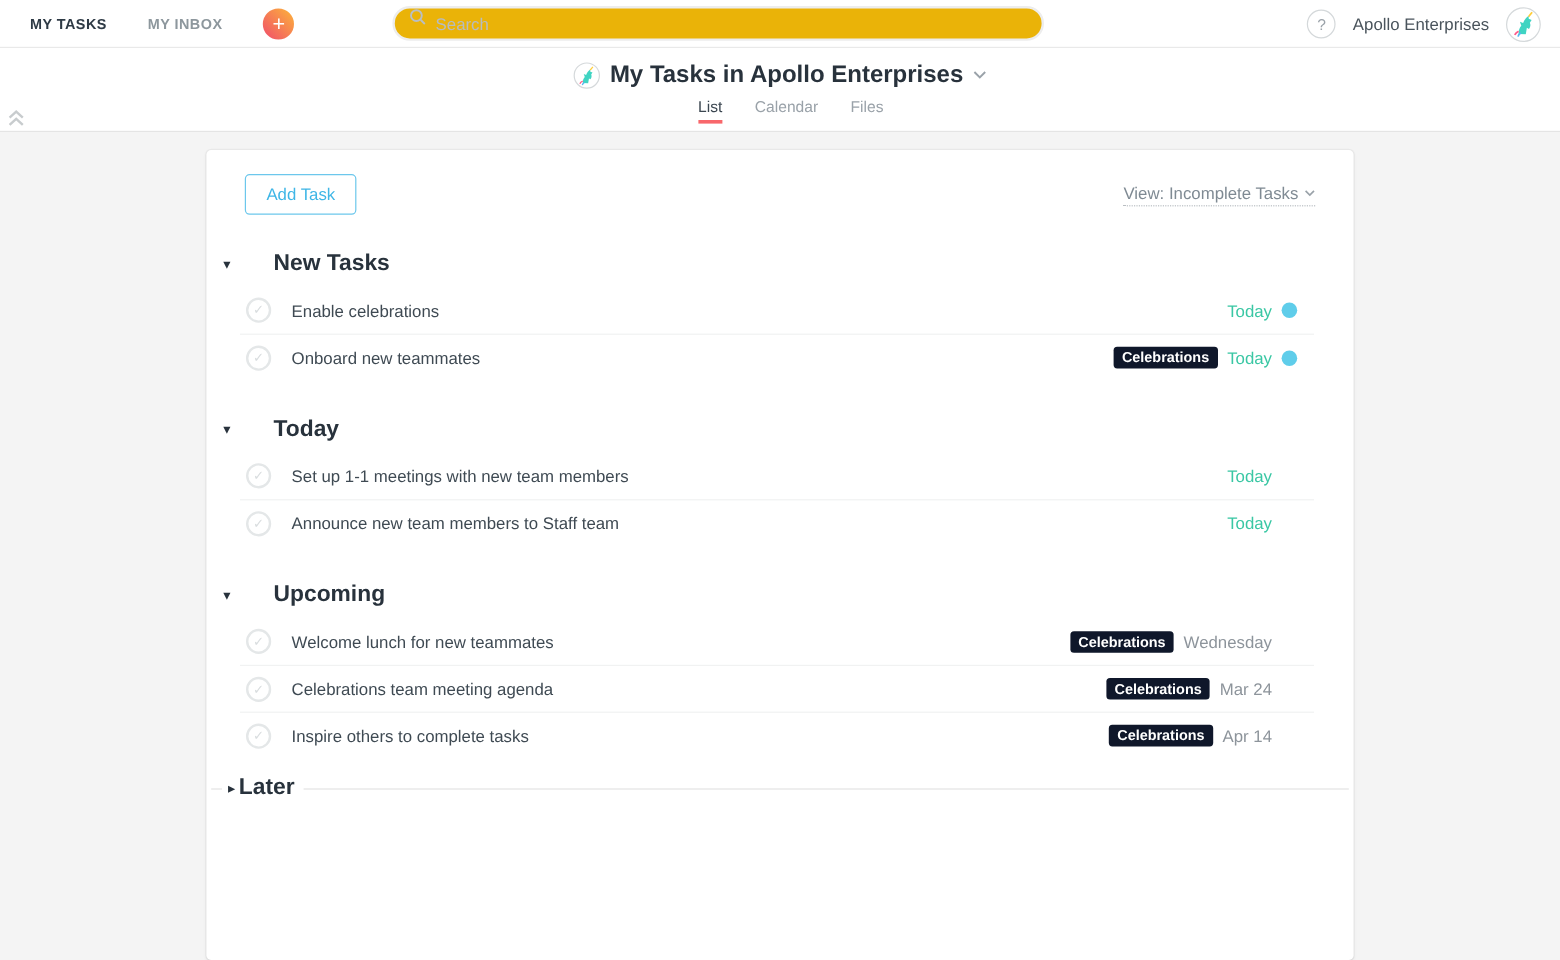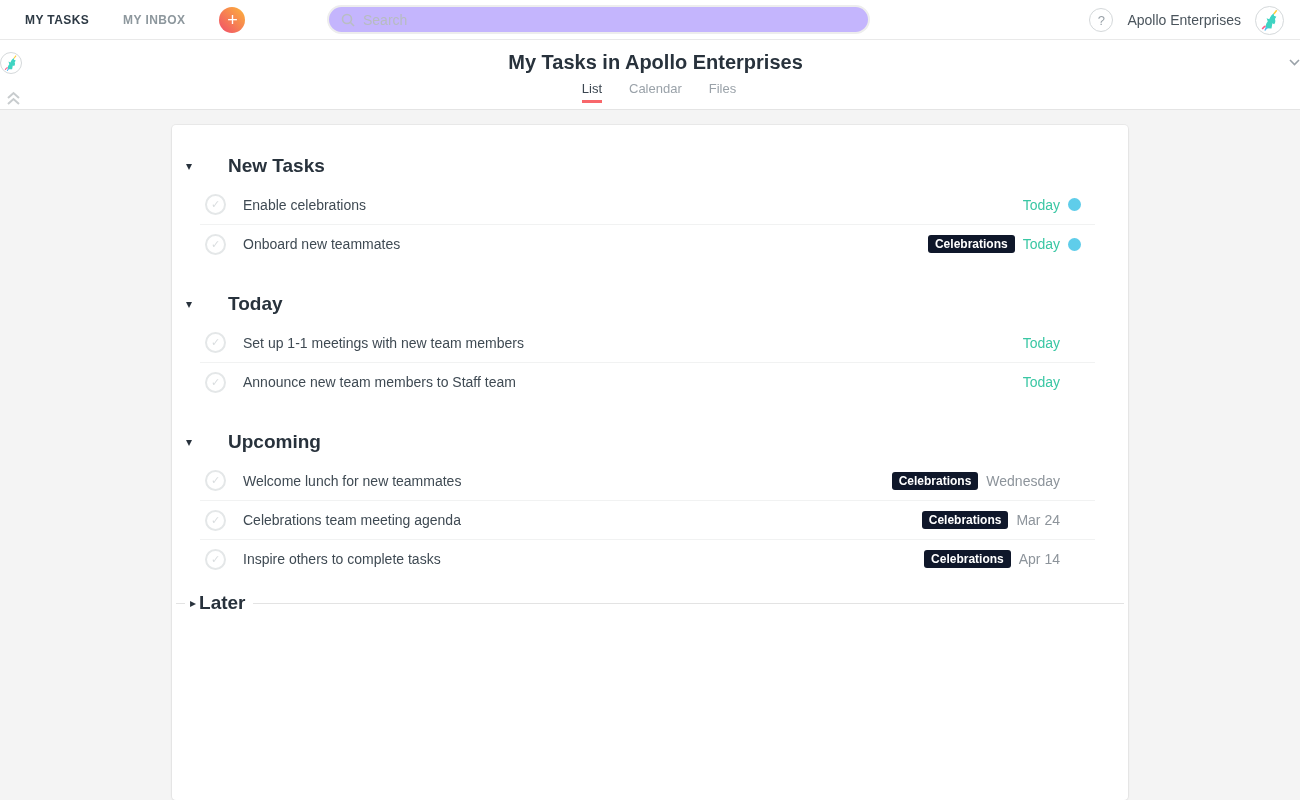--- a/index.html
+++ b/index.html
@@ -9,37 +9,37 @@
   
   .topbar { position:absolute; top:0; left:0; width:100%; height:40px; background:#fff;
             border-bottom:1px solid #e9e9e9; z-index:10;padding-left:30px; }
   .topnav { position:absolute; left:25px; top:0; height:40px; display:flex; align-items:center; gap:34px; }
   .topnav .nav-item { font-size:12px; font-weight:700; letter-spacing:.4px; color:#8d979d; cursor:pointer; }
   .topnav .nav-item.active { color:#2e3a45; }
   .quick-add { width:26px; height:26px; border-radius:50%; border:none; cursor:pointer;
                background:linear-gradient(45deg,#f25c64 15%,#fcb03c 95%);
                color:#fff; font-size:18px; line-height:24px; text-align:center; font-weight:400; }
   .searchbox { position:absolute; left:327px; top:5px; width:543px; height:29px;
-               border:2px solid #ededed; border-radius:15px; background:#c4b5fd;
-               display:flex; align-items:center; padding:0 12px; }
+               border:2px solid #ededed; border-radius:15px; background:#eab308;
+               display:flex; padding:0 12px; }
   .searchbox svg { flex:0 0 auto; }
   .searchbox input { border:none; outline:none; flex:1; margin-left:8px; font-size:14px; color:#4a545c;
                      font-family:"Liberation Sans", sans-serif; background:transparent; }
   .searchbox input::placeholder { color:#b7bcc0; }
   .topright { position:absolute; right:16px; top:0; height:40px; display:flex; align-items:center; gap:14px; }
   .help-btn { width:24px; height:24px; border-radius:50%; border:1px solid #d4d8da; background:#fff;
               color:#9aa2a9; font-size:13px; display:flex; align-items:center; justify-content:center; cursor:pointer; }
   .org-name { font-size:14px; color:#4a545c; }
   .avatar { width:29px; height:29px; border-radius:50%; border:1px solid #d5d9db; background:#fff;
             display:flex; align-items:center; justify-content:center; overflow:hidden; cursor:pointer; }
 
   
   .pageheader { position:absolute; top:40px; left:0; width:100%; height:70px; background:#fff;
                 border-bottom:1px solid #e4e4e4; z-index:5; }
-  .title-row { display:flex; align-items:center; justify-content:space-between; gap:8px; padding-top:11px; }
+  .title-row { display:flex; align-items:center; justify-content:center; gap:8px; padding-top:11px; }
   .title-avatar { width:22px; height:22px; border-radius:50%; border:1px solid #d5d9db; background:#fff;
                   display:flex; align-items:center; justify-content:center; overflow:hidden; }
   .page-title { font-size:20px; font-weight:700; color:#28323c; }
   .tabs { display:flex; justify-content:center; gap:27px; margin-top:7px;margin-left:18px; }
   .tab { font-size:13px; color:#9aa2a9; padding-bottom:4px; cursor:pointer; border-bottom:3px solid transparent; }
   .tab.active { color:#3b4650; border-bottom-color:#f8676b; }
 
   .collapse-toggle { position:absolute; left:6px; top:90px; cursor:pointer; z-index:6; }
 
   
@@ -134,20 +134,29 @@
 
 <div class="collapse-toggle">
   <svg width="15" height="16" viewBox="0 0 15 16">
     <polyline points="2,8 7.5,3 13,8" fill="none" stroke="#c8ccce" stroke-width="2"></polyline>
     <polyline points="2,14 7.5,9 13,14" fill="none" stroke="#c8ccce" stroke-width="2"></polyline>
   </svg>
 </div>
 
 <div class="card">
 
+  <div class="toolbar">
+    <button class="add-task">Add Task</button>
+    <span class="view-select">
+      <span>View: Incomplete Tasks</span>
+      <svg width="9" height="6" viewBox="0 0 9 6">
+        <polyline points="1,1 4.5,4.5 8,1" fill="none" stroke="#9aa2a9" stroke-width="1.4"></polyline>
+      </svg>
+    </span>
+  </div>
 
   <div>
     <div class="section-header">
       <span class="tri">▾</span>
       <span class="section-title">New Tasks</span>
     </div>
     <div class="task-list">
       <div class="task-row">
         <span class="check">✓</span>
         <span class="task-title">Enable celebrations</span>

